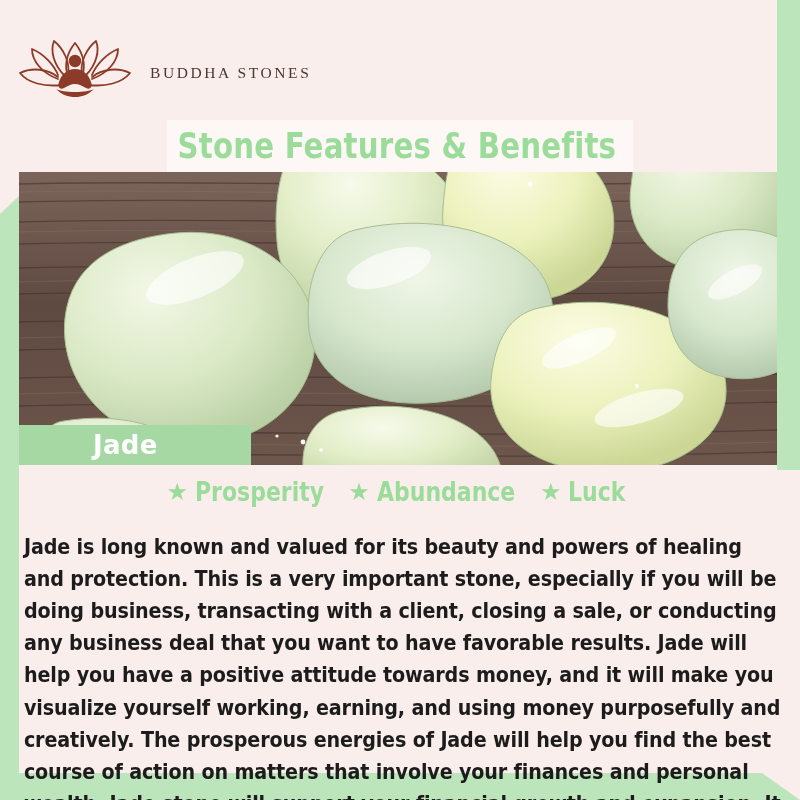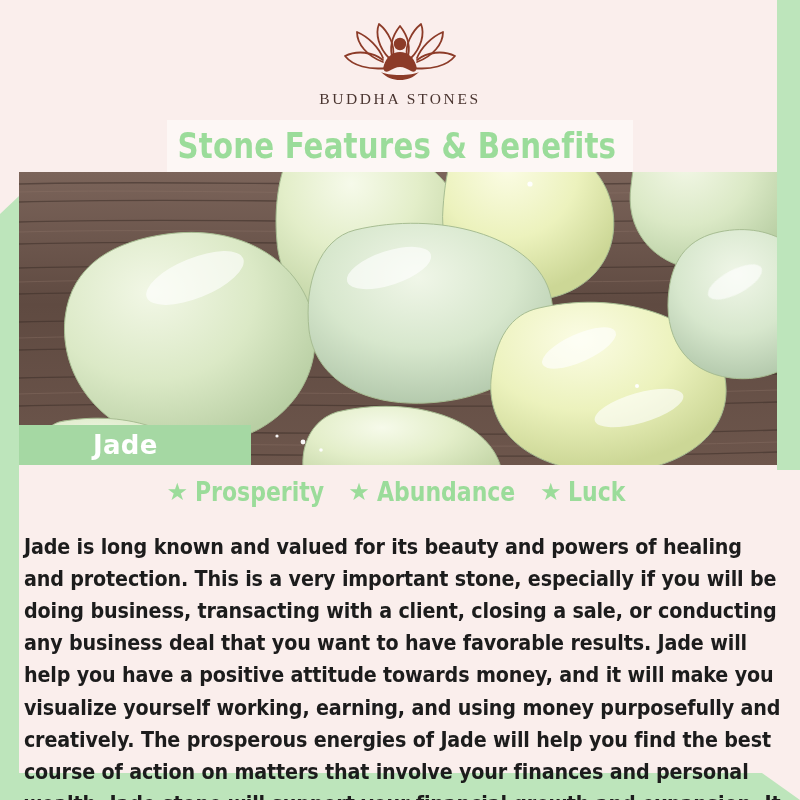--- a/index.html
+++ b/index.html
@@ -73,21 +73,21 @@
 
   
   .logo-wrap {
     position: absolute;
     left: 0;
     top: 22px;
     width: 800px;
     height: 95px;
     z-index: 6;
     display: flex;
-    flex-direction: column;
+    flex-direction: row;
     align-items: center;
     justify-content: flex-start;
   }
   .logo-mark {
     width: 150px;
     height: 62px;
     display: block;
   }
   .logo-text {
     margin-top: 6px;

